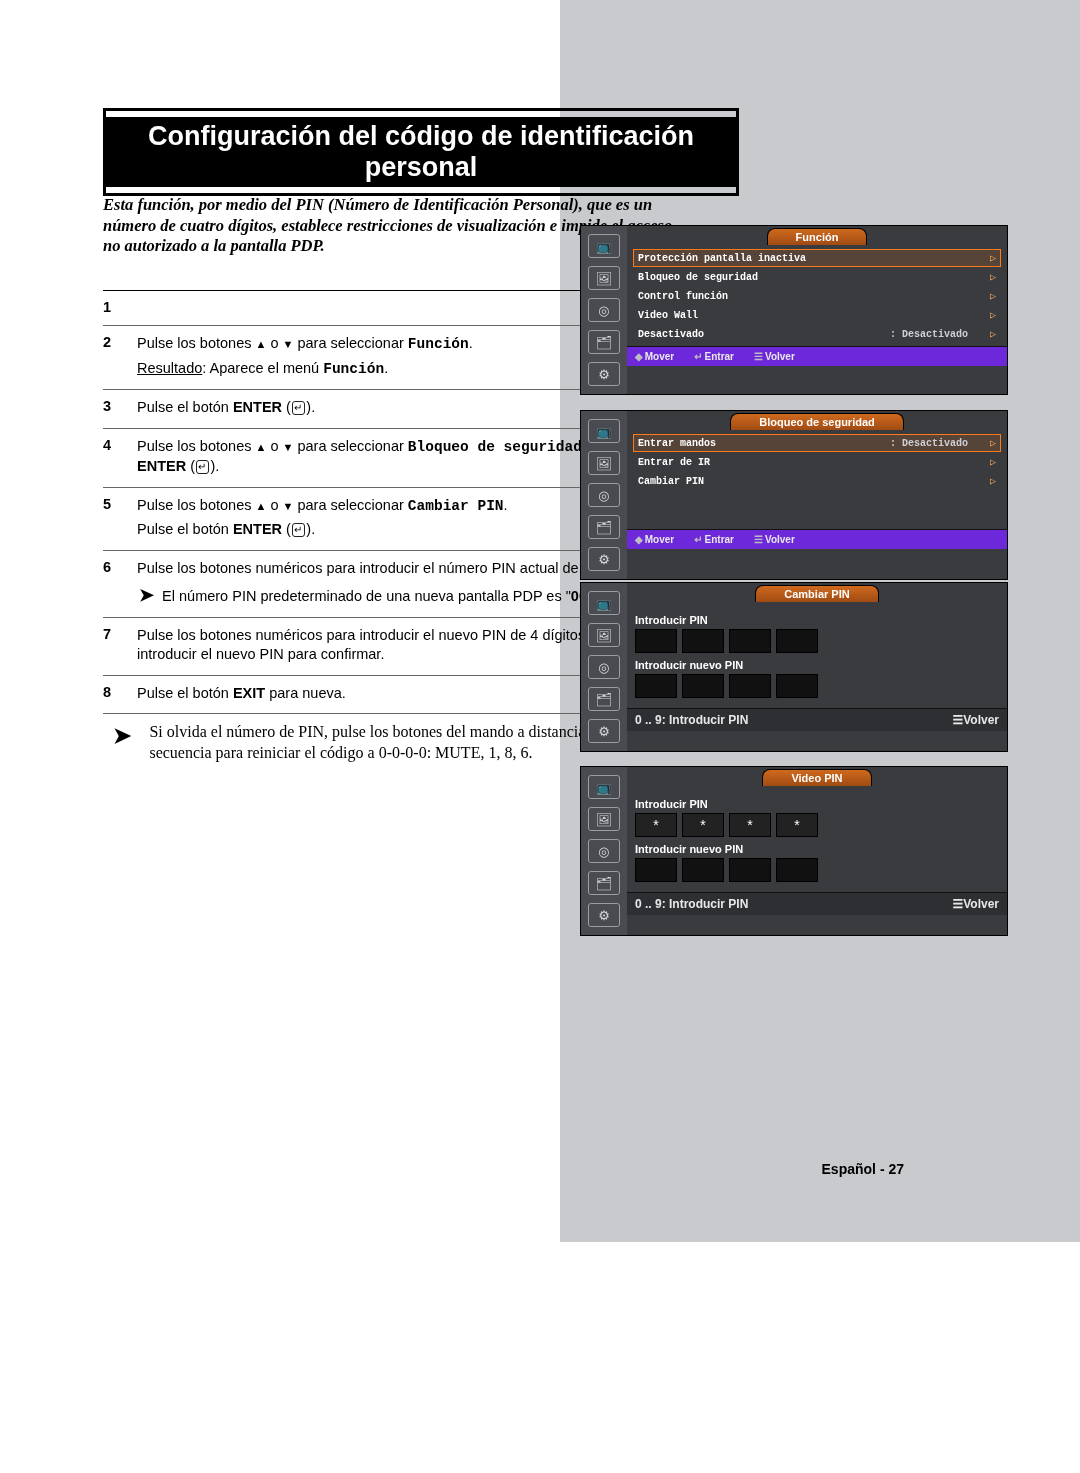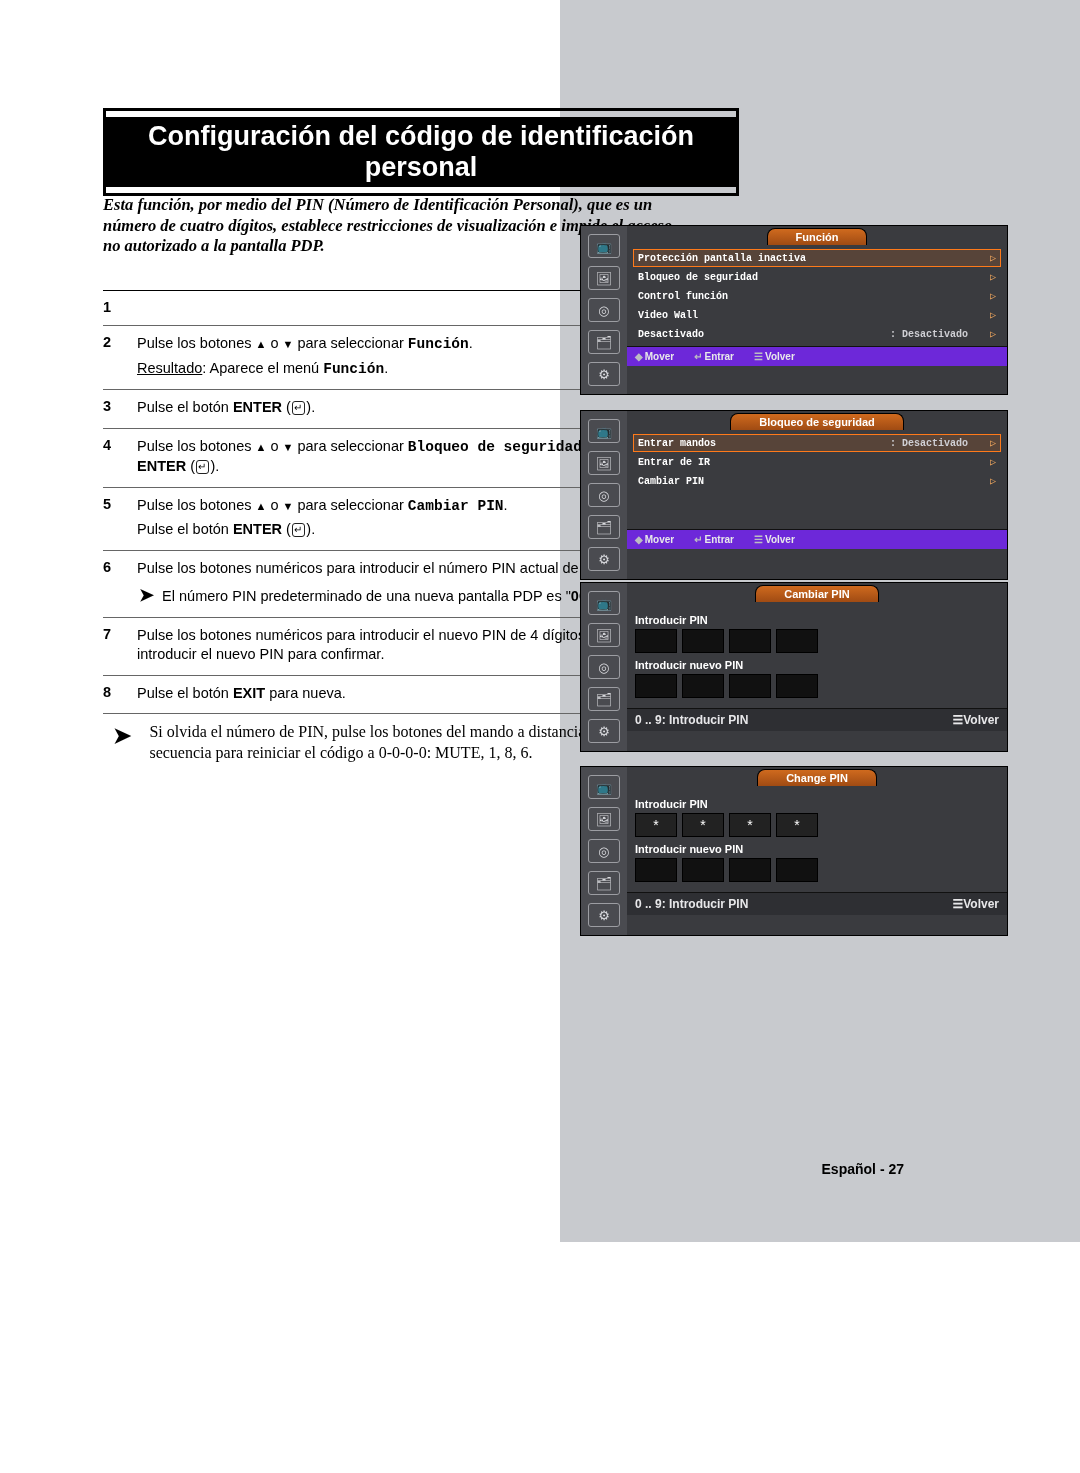--- a/index.html
+++ b/index.html
@@ -267,21 +267,21 @@
     <div class="osd-inner">
       <div class="sidebar">
         <div class="si">📺</div>
         <div class="si">🖼</div>
         <div class="si">◎</div>
         <div class="si">🗂</div>
         <div class="si">⚙</div>
       </div>
       <div class="main">
         <div class="tabbar">
-            <div class="tab">Change PIN</div>
+            <div class="tab">Video PIN</div>
           </div>
         <div class="pinblock">
           <div class="pinlabel">Introducir PIN</div>
           <div class="pincells">
             <div class="cell star"></div>
               <div class="cell star"></div>
               <div class="cell star"></div>
               <div class="cell star"></div>
           </div>
           <div class="pinlabel">Introducir nuevo PIN</div>

